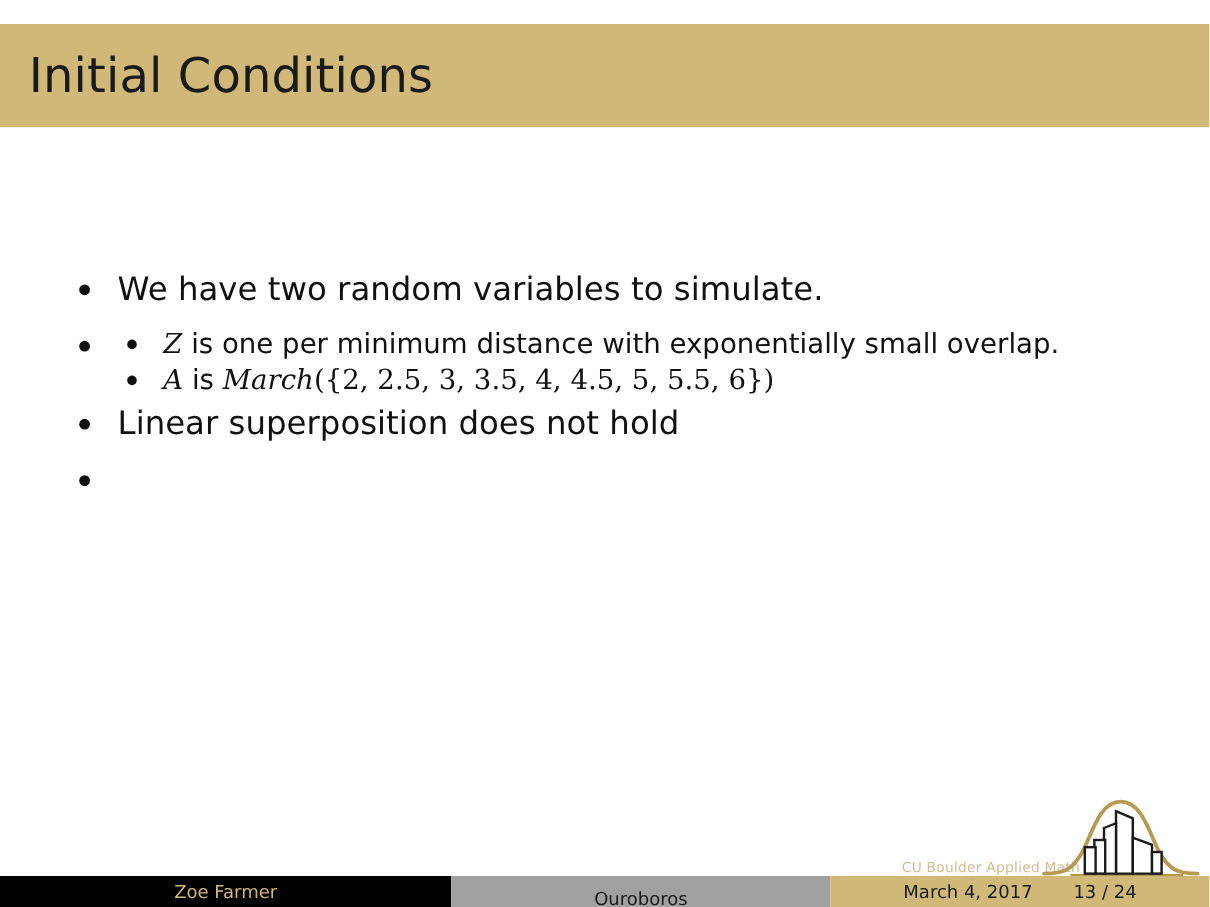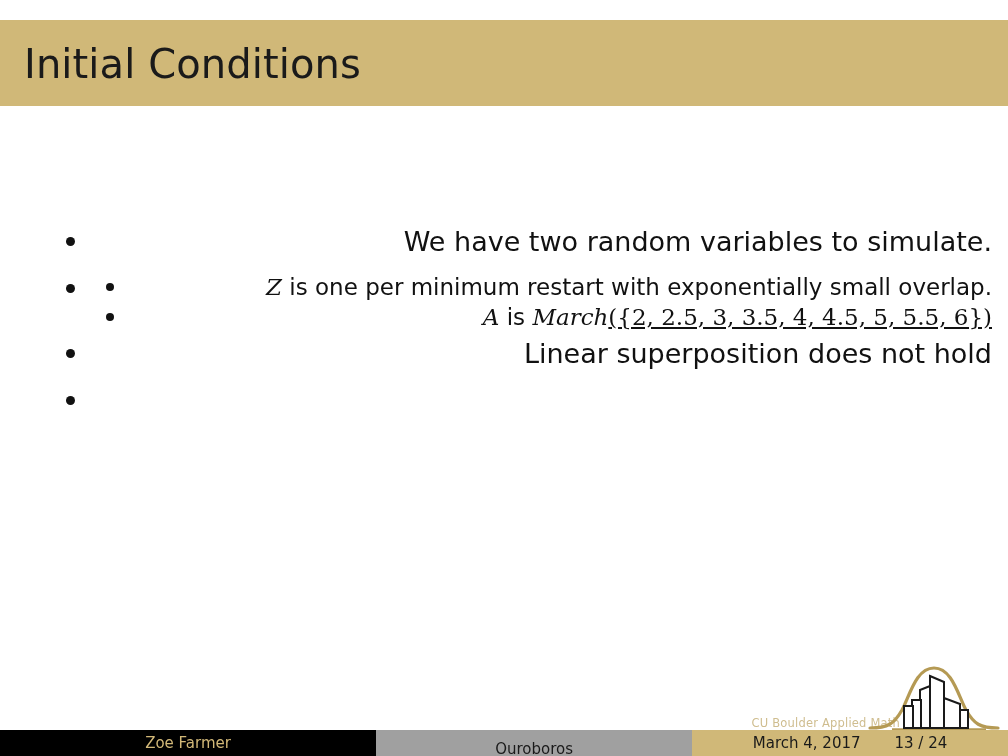--- a/index.html
+++ b/index.html
@@ -28,21 +28,21 @@
     font-size:40px; line-height:44px;
     font-weight:400;
     color:#1a1a1a;
     letter-spacing:0.1px;
     white-space:nowrap;
   }
 
   
   #body {
     position:absolute; left:0; top:86px;
-    width:1008px; height:640px;text-align:right;
+    width:1008px; height:640px;
   }
   ul.lvl1 { list-style:none; position:absolute; left:62px; top:140px; width:930px; }
   ul.lvl1 > li.b1 {
     position:relative;
     padding-left:36px;
     font-size:27px;
     line-height:32px;
     color:#111111;
     margin-bottom:15px;
     white-space:nowrap;
@@ -65,21 +65,21 @@
   ul.lvl2 > li.b2 > .dot2 {
     position:absolute; left:8px; top:10px;
     width:8px; height:8px; border-radius:50%;
     background:#111111;
   }
   
   li.has-sub { margin-bottom:6px !important; }
 
   .mi { font-style:italic; font-family:"DejaVu Serif", serif; }
   .it { }
-  .num { font-style:normal;text-decoration:underline; }
+  .num { font-style:normal; }
 
   
   #logo {
     position:absolute;
     right:8px; bottom:22px;
     width:132px; height:72px;
   }
   #logo-caption {
     position:absolute;
     right:108px; bottom:26px;
@@ -135,21 +135,21 @@
         <span class="dot1"></span>
         <span>We have two random variables to simulate.</span>
       </li>
 
       <li class="b1 has-sub">
         <span class="dot1"></span>
 
         <ul class="lvl2">
           <li class="b2">
             <span class="dot2"></span>
-            <span class="mi">Z</span><span> is one per minimum restart with exponentially small overlap.</span>
+            <span class="mi">Z</span><span> is one per minimum distance with exponentially small overlap.</span>
           </li>
           <li class="b2">
             <span class="dot2"></span>
             <span class="mi">A</span><span> is </span><span class="mi">March</span><span class="mi num">({2, 2.5, 3, 3.5, 4, 4.5, 5, 5.5, 6})</span>
           </li>
         </ul>
       </li>
 
 
       <li class="b1">

